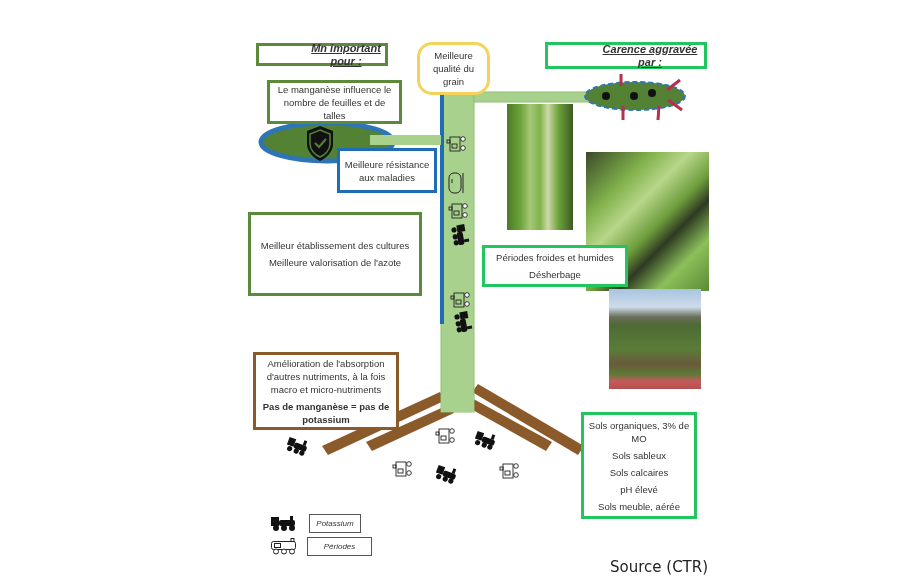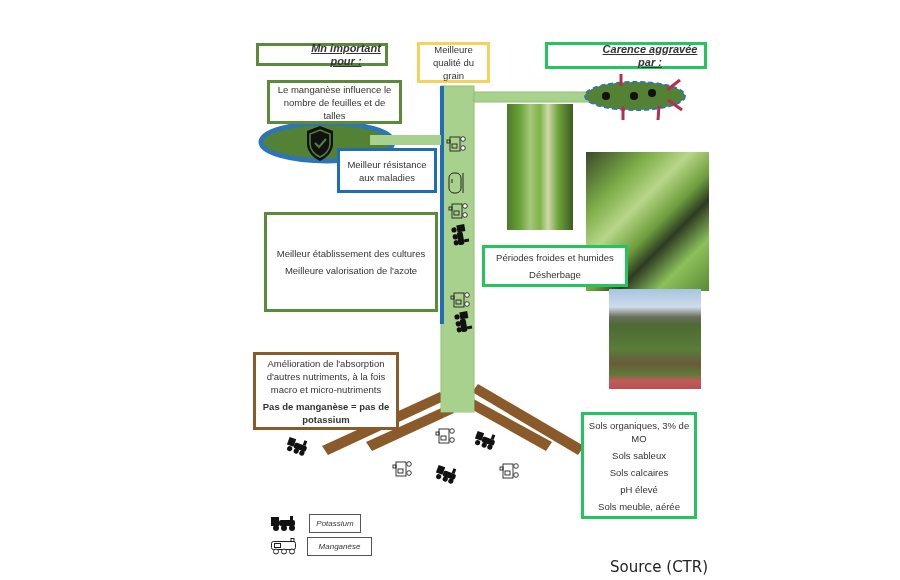--- a/index.html
+++ b/index.html
@@ -146,37 +146,37 @@
         <circle cx="5" cy="-5" r="2.3" fill="#fff" stroke="#222" stroke-width="0.9"></circle>
         <circle cx="5" cy="4" r="2.3" fill="#fff" stroke="#222" stroke-width="0.9"></circle>
       </g>
     </g>
 </svg>
 
 <div class="box green-b" style="left:256px;top:43px;width:132px;height:23px;">
   <span class="hdr">Mn important pour :</span>
 </div>
 
-<div class="box yellow-b" style="left:417px;top:42px;width:73px;height:41px;padding:2px;">
+<div class="box yellow-b" style="left:417px;top:42px;width:73px;height:53px;padding:2px;border-radius:15px;">
   <span>Meilleure qualité du grain</span>
 </div>
 
 <div class="box red-b" style="left:545px;top:42px;width:162px;height:27px;">
   <span class="hdr">Carence aggravée par :</span>
 </div>
 
 <div class="box green-b" style="left:267px;top:80px;width:135px;height:44px;padding:16px 6px;">
   <span>Le manganèse influence le nombre de feuilles et de talles</span>
 </div>
 
 <div class="box blue-b" style="left:337px;top:148px;width:100px;height:45px;padding:2px;">
-  <span>Meilleur résistance aux maladies</span>
-</div>
-
-<div class="box green-b" style="left:264px;top:212px;width:174px;height:100px;padding:3px 8px;">
+  <span>Meilleure résistance aux maladies</span>
+</div>
+
+<div class="box green-b" style="left:248px;top:212px;width:174px;height:84px;padding:3px 8px;">
   <p>Meilleur établissement des cultures</p>
   <p>Meilleure valorisation de l'azote</p>
 </div>
 
 <div class="box brown-b" style="left:253px;top:352px;width:146px;height:78px;padding:2px 6px;">
   <p>Amélioration de l'absorption d'autres nutriments, à la fois macro et micro-nutriments</p>
   <p style="font-weight:bold;">Pas de manganèse = pas de potassium</p>
 </div>
 
 <div class="photo" style="left:507px;top:104px;width:66px;height:126px;background:linear-gradient(90deg,#4e7a2a 0%,#6aa336 20%,#a6c77a 35%,#7fb348 50%,#cfd8a8 62%,#6ea23c 78%,#3e5a24 100%);"></div>
@@ -210,17 +210,17 @@
   </div>
   <svg style="left:270px;top:537px;" width="30" height="18" viewBox="0 0 30 18">
     <rect x="1.5" y="4.5" width="24" height="8" rx="2" fill="none" stroke="#222" stroke-width="1"></rect>
     <rect x="4.5" y="6.5" width="6" height="4" fill="none" stroke="#222" stroke-width="1"></rect>
     <rect x="21" y="1.5" width="3" height="3" fill="none" stroke="#222" stroke-width="1"></rect>
     <circle cx="6" cy="14.5" r="2.5" fill="#fff" stroke="#222" stroke-width="1"></circle>
     <circle cx="14" cy="14.5" r="2.5" fill="#fff" stroke="#222" stroke-width="1"></circle>
     <circle cx="22" cy="14.5" r="2.5" fill="#fff" stroke="#222" stroke-width="1"></circle>
   </svg>
   <div class="legend-box" style="left:307px;top:537px;width:65px;height:19px;">
-    <span>Manganèse</span>
+    <span>Périodes</span>
   </div>
 </div>
 
 <div class="source" style="left:610px;top:558px;">Source (CTR)</div>
 
 </body></html>

